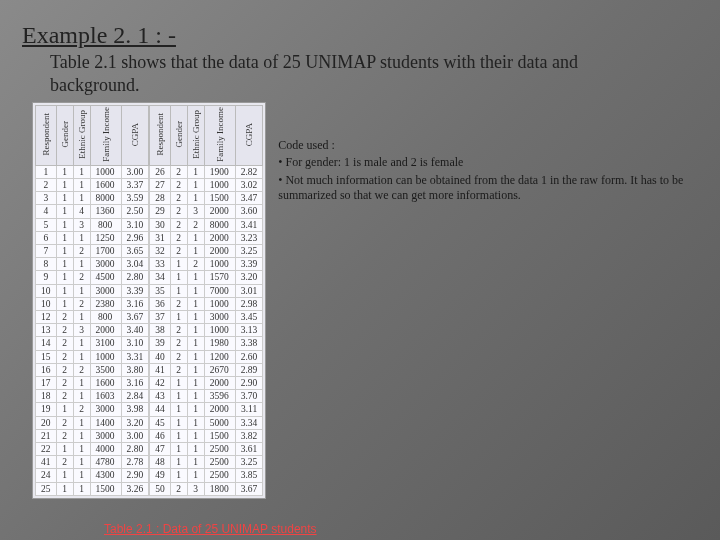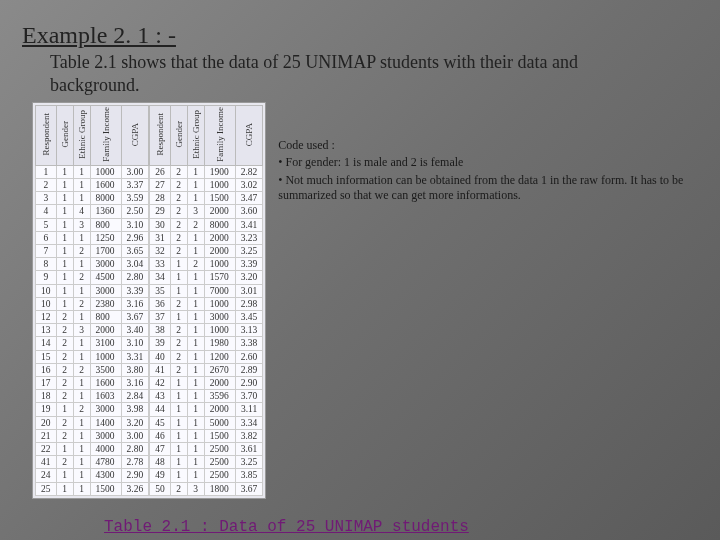--- a/index.html
+++ b/index.html
@@ -57,38 +57,38 @@
     white-space: nowrap;
     display: inline-block;
   }
   td {
     border: 1px solid #ccc;
     padding: 0 5px;
     text-align: center;
     height: 12.2px;
     line-height: 12.2px;
   }
-  td:nth-child(4) { text-align: left; padding-right: 6px; }
+  td:nth-child(4) { text-align: center; padding-right: 6px; }
   td:nth-child(5) { text-align: right; }
   .notes {
     flex: 1;
     font-size: 12px;
     line-height: 1.28;
     padding-top: 36px;
     color: #1a1a1a;
   }
   .notes p { margin: 0 0 2px 0; }
   .caption {
     position: absolute;
     bottom: 4px;
     left: 104px;
-    font-size: 16px;
-    color: #701a75;
+    font-size: 12px;
+    color: #ef4444;
     text-decoration: underline;
-    font-family: Liberation Mono, monospace;
+    font-family: Liberation Sans, sans-serif;
   }
 </style>
 </head>
 <body>
 
 <div class="title">Example 2. 1 : -</div>
 <div class="subtitle">Table 2.1 shows that the data of 25 UNIMAP students with their data and background.</div>
 
 <div class="content">
   <div class="tables">

